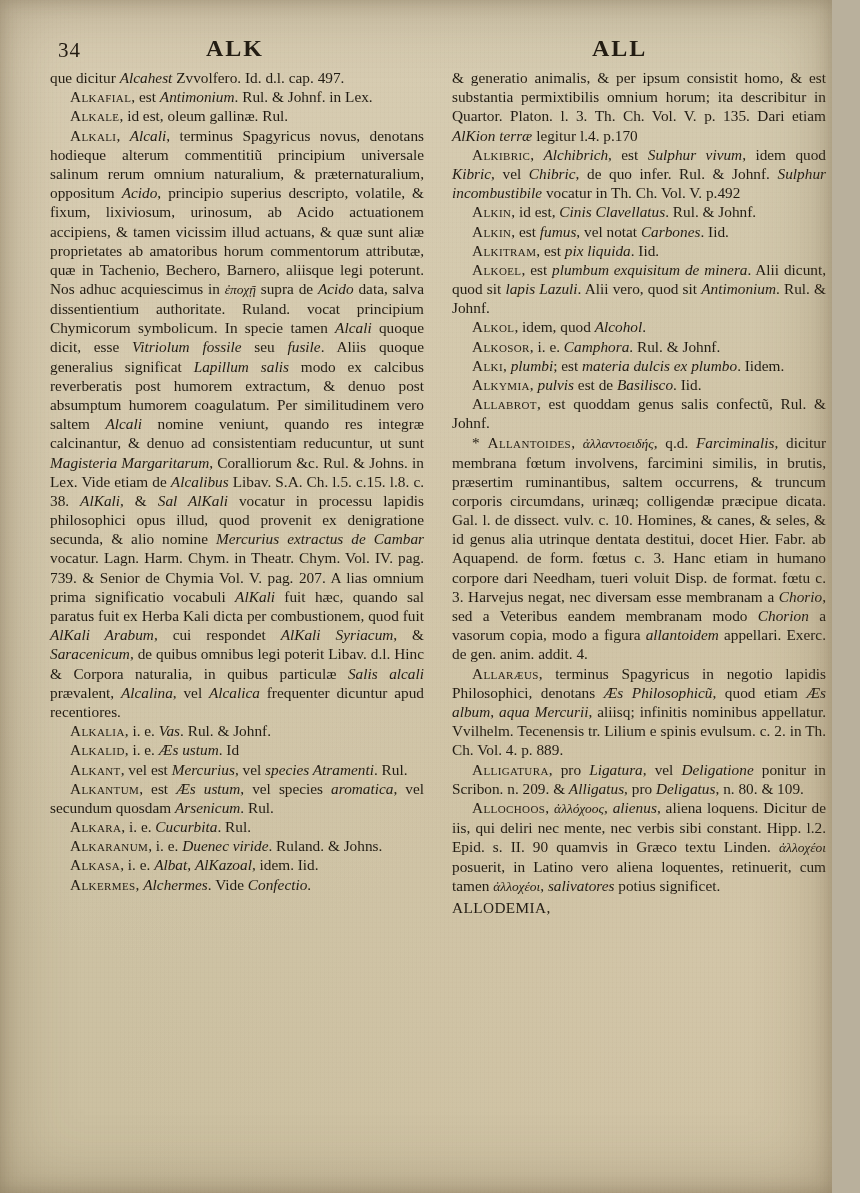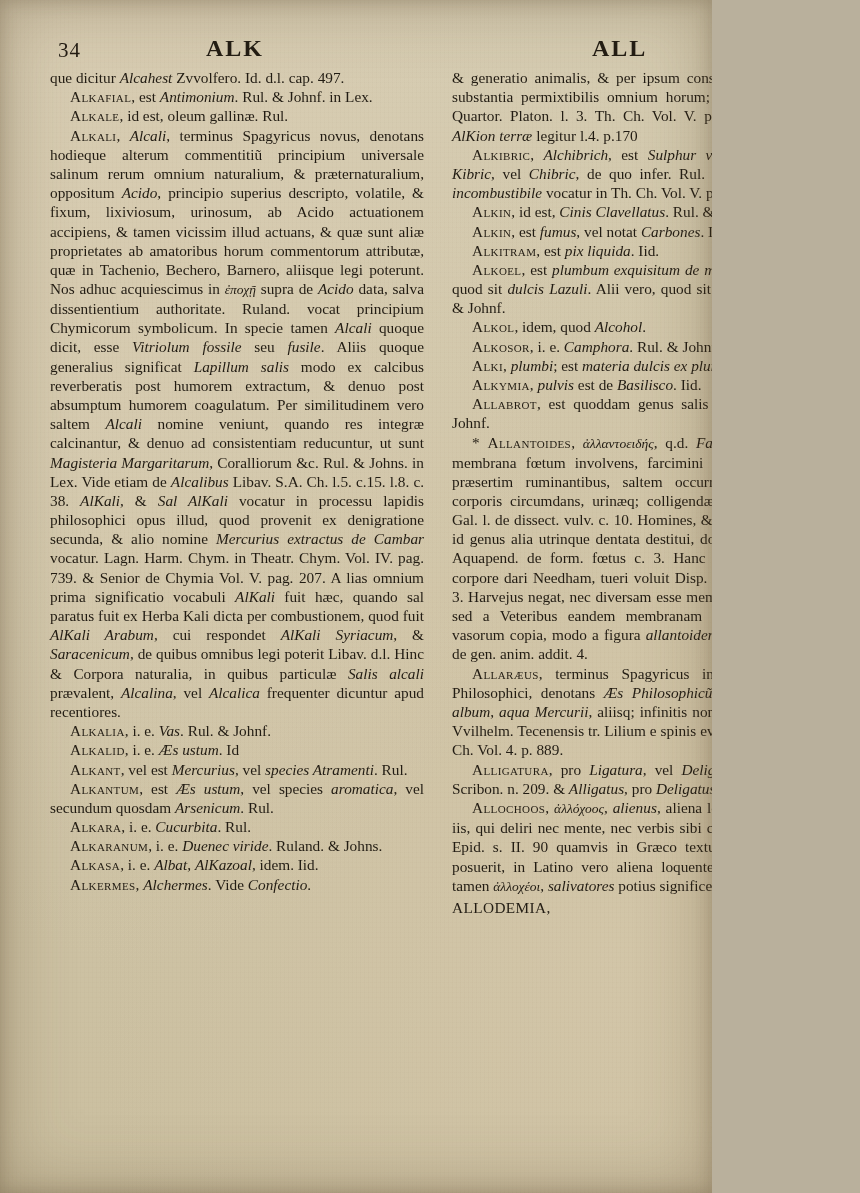--- a/index.html
+++ b/index.html
@@ -2,21 +2,21 @@
 <html><head>
 <meta charset="utf-8">
 <style>
   html, body {
     margin: 0;
     padding: 0;
     background: #b9b09c;
   }
   .page {
     position: relative;
-    width: 712px;
+    width: 832px;
     height: 1193px;
     background:
       radial-gradient(ellipse at 20% 15%, rgba(215,203,176,0.85) 0%, rgba(205,192,164,0.0) 55%),
       radial-gradient(ellipse at 85% 80%, rgba(212,199,170,0.8) 0%, rgba(205,192,164,0.0) 60%),
       linear-gradient(160deg, #d8cfb6 0%, #d2c8ac 35%, #cdc2a4 60%, #c9bd9d 100%);
     overflow: hidden;
     font-family: "Liberation Serif", "DejaVu Serif", serif;
     color: #221c13;
   }
   .page:before {
@@ -143,21 +143,21 @@
           <p class="ind"><span class="sc">Alkaranum</span>, i. e. <i>Duenec viride</i>. Ruland. &amp; Johns.</p>
           <p class="ind"><span class="sc">Alkasa</span>, i. e. <i>Albat</i>, <i>AlKazoal</i>, idem. Iid.</p>
           <p class="ind"><span class="sc">Alkermes</span>, <i>Alchermes</i>. Vide <i>Confectio</i>.</p>
         </div>
       <div class="col" id="col-right">
       <p class="hang">&amp; generatio animalis, &amp; per ipsum consistit homo, &amp; est substantia permixtibilis omnium horum; ita describitur in Quartor. Platon. l. 3. Th. Ch. Vol. V. p. 135. Dari etiam <i>AlKion terræ</i> legitur l.4. p.170</p>
           <p class="ind"><span class="sc">Alkibric</span>, <i>Alchibrich</i>, est <i>Sulphur vivum</i>, idem quod <i>Kibric</i>, vel <i>Chibric</i>, de quo infer. Rul. &amp; Johnf. <i>Sulphur incombustibile</i> vocatur in Th. Ch. Vol. V. p.492</p>
           <p class="ind"><span class="sc">Alkin</span>, id est, <i>Cinis Clavellatus</i>. Rul. &amp; Johnf.</p>
           <p class="ind"><span class="sc">Alkin</span>, est <i>fumus</i>, vel notat <i>Carbones</i>. Iid.</p>
           <p class="ind"><span class="sc">Alkitram</span>, est <i>pix liquida</i>. Iid.</p>
-          <p class="ind"><span class="sc">Alkoel</span>, est <i>plumbum exquisitum de minera</i>. Alii dicunt, quod sit <i>dulcis Lazuli</i>. Alii vero, quod sit <i>Antimonium</i>. Rul. &amp; Johnf.</p>
+          <p class="ind"><span class="sc">Alkoel</span>, est <i>plumbum exquisitum de minera</i>. Alii dicunt, quod sit <i>lapis Lazuli</i>. Alii vero, quod sit <i>Antimonium</i>. Rul. &amp; Johnf.</p>
           <p class="ind"><span class="sc">Alkol</span>, idem, quod <i>Alcohol</i>.</p>
           <p class="ind"><span class="sc">Alkosor</span>, i. e. <i>Camphora</i>. Rul. &amp; Johnf.</p>
           <p class="ind"><span class="sc">Alki</span>, <i>plumbi</i>; est <i>materia dulcis ex plumbo</i>. Iidem.</p>
           <p class="ind"><span class="sc">Alkymia</span>, <i>pulvis</i> est de <i>Basilisco</i>. Iid.</p>
           <p class="ind"><span class="sc">Allabrot</span>, est quoddam genus salis confectũ, Rul. &amp; Johnf.</p>
           <p class="ind"><span class="star">*</span> <span class="sc">Allantoides</span>, <span class="gk">ἀλλαντοειδής</span>, q.d. <i>Farciminalis</i>, dicitur membrana fœtum involvens, farcimini similis, in brutis, præsertim ruminantibus, saltem occurrens, &amp; truncum corporis circumdans, urinæq; colligendæ præcipue dicata. Gal. l. de dissect. vulv. c. 10. Homines, &amp; canes, &amp; seles, &amp; id genus alia utrinque dentata destitui, docet Hier. Fabr. ab Aquapend. de form. fœtus c. 3. Hanc etiam in humano corpore dari Needham, tueri voluit Disp. de format. fœtu c. 3. Harvejus negat, nec diversam esse membranam a <i>Chorio</i>, sed a Veteribus eandem membranam modo <i>Chorion</i> a vasorum copia, modo a figura <i>allantoidem</i> appellari. Exerc. de gen. anim. addit. 4.</p>
           <p class="ind"><span class="sc">Allaræus</span>, terminus Spagyricus in negotio lapidis Philosophici, denotans <i>Æs Philosophicũ</i>, quod etiam <i>Æs album</i>, <i>aqua Mercurii</i>, aliisq; infinitis nominibus appellatur. Vvilhelm. Tecenensis tr. Lilium e spinis evulsum. c. 2. in Th. Ch. Vol. 4. p. 889.</p>
           <p class="ind"><span class="sc">Alligatura</span>, pro <i>Ligatura</i>, vel <i>Deligatione</i> ponitur in Scribon. n. 209. &amp; <i>Alligatus</i>, pro <i>Deligatus</i>, n. 80. &amp; 109.</p>
           <p class="ind"><span class="sc">Allochoos</span>, <span class="gk">ἀλλόχοος</span>, <i>alienus</i>, aliena loquens. Dicitur de iis, qui deliri nec mente, nec verbis sibi constant. Hipp. l.2. Epid. s. II. 90 quamvis in Græco textu Linden. <span class="gk">ἀλλοχέοι</span> posuerit, in Latino vero aliena loquentes, retinuerit, cum tamen <span class="gk">ἀλλοχέοι</span>, <i>salivatores</i> potius significet.</p>
           <div class="tail sc">ALLODEMIA,</div>

